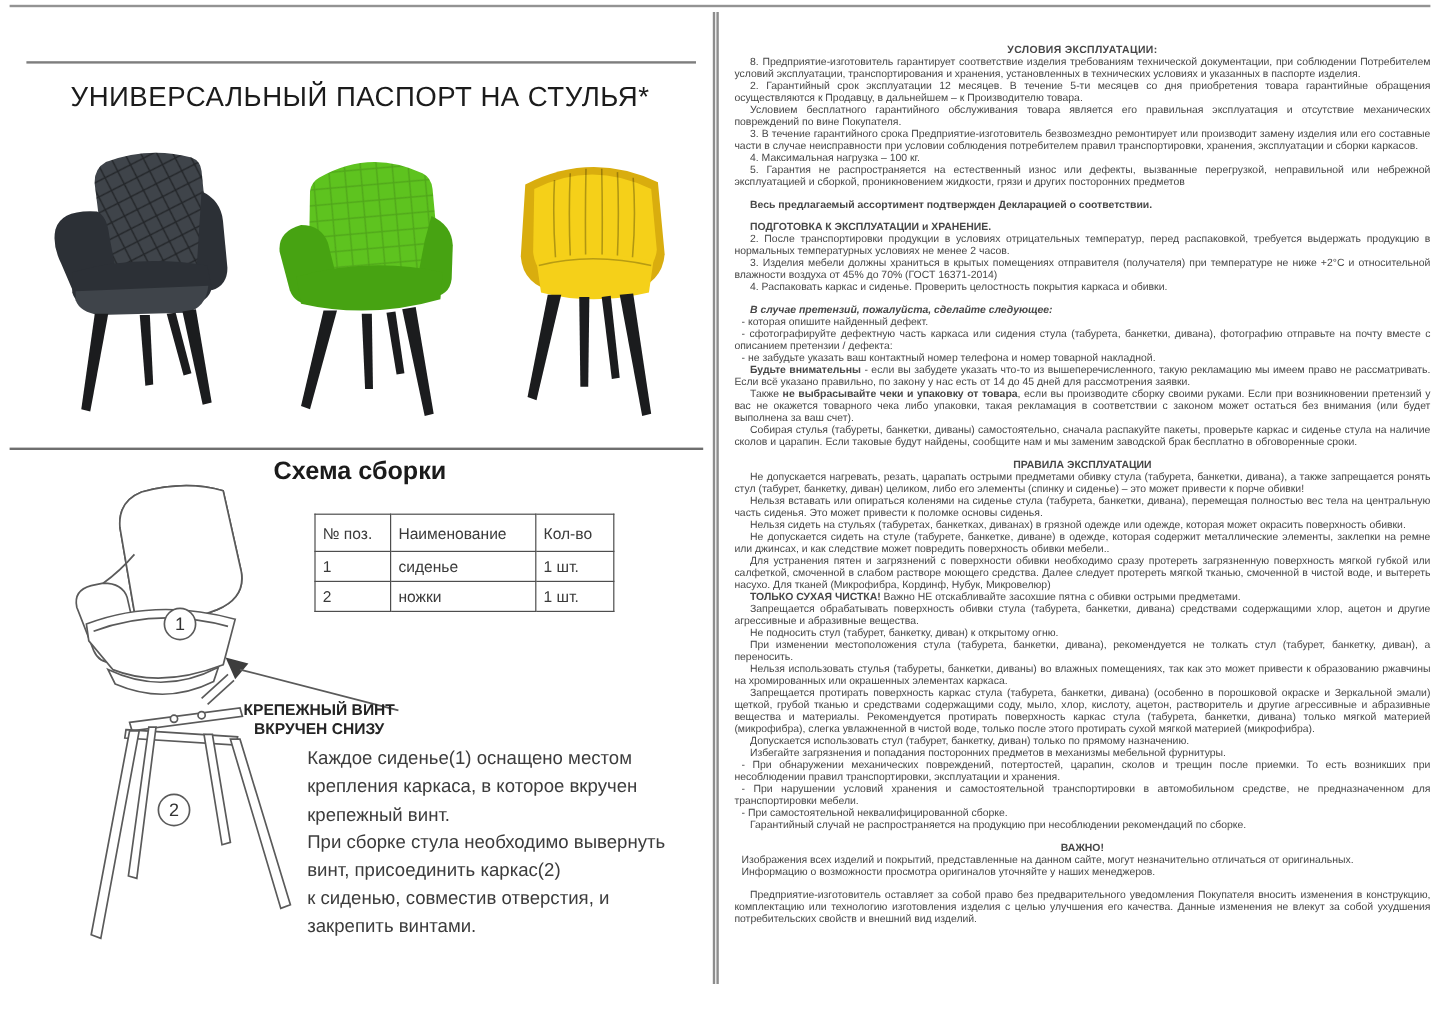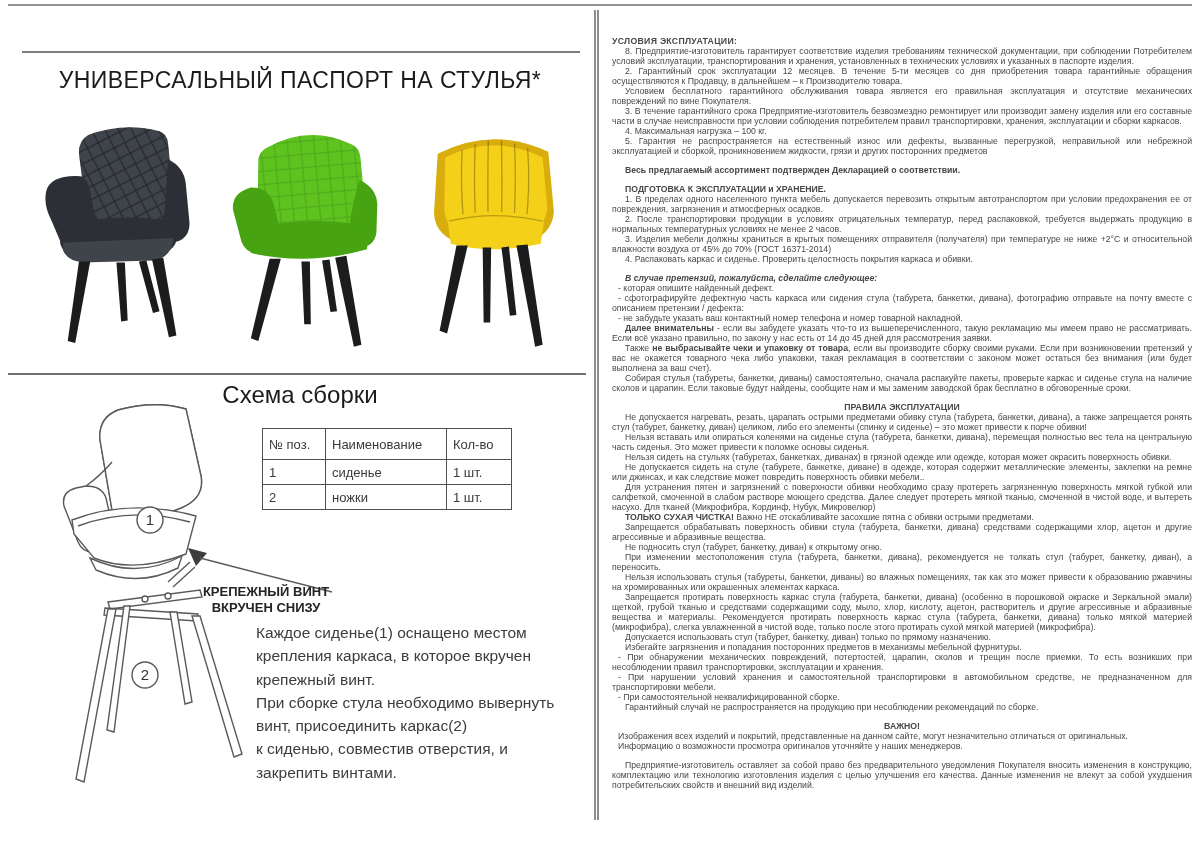--- a/index.html
+++ b/index.html
@@ -19,21 +19,21 @@
     font-size:23px;font-weight:normal;color:#1b1b1b;letter-spacing:.4px;}
   .chairs-row{position:absolute;left:34px;top:112px;width:548px;height:252px;
     display:flex;justify-content:space-between;align-items:flex-end;}
   .chair{width:178px;height:250px;}
   .chair svg{width:100%;height:100%;display:block;}
   .chair .c-main{fill:var(--main);}
   .chair .c-dark{fill:var(--dark);}
   .chair .leg{fill:#1b1c1e;}
 
   .assembly-heading{position:absolute;left:18px;top:381px;width:564px;text-align:center;
-    font-size:24px;font-weight:normal;color:#1b1b1b;}
+    font-size:21px;font-weight:bold;color:#1b1b1b;}
 
   .diagram{position:absolute;left:50px;top:400px;width:320px;height:430px;}
   .diagram path,.diagram polygon.lp,.diagram line,.diagram circle{stroke:#5a5a5a;stroke-width:1.4;fill:#fff;}
   .diagram .nofill{fill:none;}
   .diagram text{font-family:"Liberation Sans",sans-serif;font-size:15px;fill:#333;stroke:none;}
   .diagram .arrowhead{fill:#3d3d3d;stroke:none;}
 
   table.parts{position:absolute;left:262px;top:428px;width:250px;border-collapse:collapse;
     font-size:13px;color:#3a3a3a;}
   table.parts th,table.parts td{border:1.5px solid #4e4e4e;font-weight:normal;text-align:left;
@@ -43,21 +43,21 @@
   table.parts .col-num{width:50px;}
   table.parts .col-qty{width:52px;}
 
   .bolt-label{position:absolute;left:186px;top:584px;width:160px;text-align:center;
     font-size:13px;font-weight:bold;color:#242424;line-height:1.25;white-space:pre-line;}
   .instructions{position:absolute;left:256px;top:621px;width:336px;font-size:15.5px;
     color:#3c3c3c;line-height:1.5;white-space:pre-line;}
 
   
   .right-panel{position:absolute;left:612px;top:36px;width:580px;}
-  .conditions-title{text-align:left;font-size:12.5px;font-weight:bold;color:#2d2d2d;
+  .conditions-title{text-align:center;font-size:12.5px;font-weight:bold;color:#2d2d2d;
     letter-spacing:.3px;margin:0 0 5px 0;}
   .right-panel p{margin:0;font-size:8.7px;line-height:10px;color:#474747;}
   .right-panel .p{text-indent:13px;text-align:justify;}
   .right-panel .pp{text-indent:6px;text-align:justify;}
   .right-panel .c{text-align:center;text-indent:0;}
   .right-panel .b{font-weight:bold;}
   .right-panel .bi{font-weight:bold;font-style:italic;}
   .right-panel .gap{margin-top:9px;}
 </style>
 </head>
@@ -204,29 +204,28 @@
     <p class="conditions-title">УСЛОВИЯ ЭКСПЛУАТАЦИИ:</p>
     <div>
         <p class="p">8. Предприятие-изготовитель гарантирует соответствие изделия требованиям технической документации, при соблюдении Потребителем условий эксплуатации, транспортирования и хранения, установленных в технических условиях и указанных в паспорте изделия.</p>
         <p class="p">2. Гарантийный срок эксплуатации 12 месяцев. В течение 5-ти месяцев со дня приобретения товара гарантийные обращения осуществляются к Продавцу, в дальнейшем – к Производителю товара.</p>
         <p class="p">Условием бесплатного гарантийного обслуживания товара является его правильная эксплуатация и отсутствие механических повреждений по вине Покупателя.</p>
         <p class="p">3. В течение гарантийного срока Предприятие-изготовитель безвозмездно ремонтирует или производит замену изделия или его составные части в случае неисправности при условии соблюдения потребителем правил транспортировки, хранения, эксплуатации и сборки каркасов.</p>
         <p class="p">4. Максимальная нагрузка – 100 кг.</p>
         <p class="p">5. Гарантия не распространяется на естественный износ или дефекты, вызванные перегрузкой, неправильной или небрежной эксплуатацией и сборкой, проникновением жидкости, грязи и других посторонних предметов</p>
         <p class="p b gap">Весь предлагаемый ассортимент подтвержден Декларацией о соответствии.</p>
         <p class="p b gap">ПОДГОТОВКА К ЭКСПЛУАТАЦИИ и ХРАНЕНИЕ.</p>
-        <p class="p">1. В пределах одного населенного пункта мебель допускается перевозить открытым автотранспортом при условии предохранения ее от повреждения, загрязнения и атмосферных осадков.</p>
         <p class="p">2. После транспортировки продукции в условиях отрицательных температур, перед распаковкой, требуется выдержать продукцию в нормальных температурных условиях не менее 2 часов.</p>
         <p class="p">3. Изделия мебели должны храниться в крытых помещениях отправителя (получателя) при температуре не ниже +2°С и относительной влажности воздуха от 45% до 70% (ГОСТ 16371-2014)</p>
         <p class="p">4. Распаковать каркас и сиденье. Проверить целостность покрытия каркаса и обивки.</p>
         <p class="p bi gap">В случае претензий, пожалуйста, сделайте следующее:</p>
         <p class="pp">- которая опишите найденный дефект.</p>
         <p class="pp">- сфотографируйте дефектную часть каркаса или сидения стула (табурета, банкетки, дивана), фотографию отправьте на почту вместе с описанием претензии / дефекта:</p>
         <p class="pp">- не забудьте указать ваш контактный номер телефона и номер товарной накладной.</p>
-        <p class="p"><b>Далее внимательны</b> - если вы забудете указать что-то из вышеперечисленного, такую рекламацию мы имеем право не рассматривать. Если всё указано правильно, по закону у нас есть от 14 до 45 дней для рассмотрения заявки.</p>
+        <p class="p"><b>Будьте внимательны</b> - если вы забудете указать что-то из вышеперечисленного, такую рекламацию мы имеем право не рассматривать. Если всё указано правильно, по закону у нас есть от 14 до 45 дней для рассмотрения заявки.</p>
         <p class="p">Также <b>не выбрасывайте чеки и упаковку от товара</b>, если вы производите сборку своими руками. Если при возникновении претензий у вас не окажется товарного чека либо упаковки, такая рекламация в соответствии с законом может остаться без внимания (или будет выполнена за ваш счет).</p>
         <p class="p">Собирая стулья (табуреты, банкетки, диваны) самостоятельно, сначала распакуйте пакеты, проверьте каркас и сиденье стула на наличие сколов и царапин. Если таковые будут найдены, сообщите нам и мы заменим заводской брак бесплатно в обговоренные сроки.</p>
         <p class="c b gap">ПРАВИЛА ЭКСПЛУАТАЦИИ</p>
         <p class="p">Не допускается нагревать, резать, царапать острыми предметами обивку стула (табурета, банкетки, дивана), а также запрещается ронять стул (табурет, банкетку, диван) целиком, либо его элементы (спинку и сиденье) – это может привести к порче обивки!</p>
         <p class="p">Нельзя вставать или опираться коленями на сиденье стула (табурета, банкетки, дивана), перемещая полностью вес тела на центральную часть сиденья. Это может привести к поломке основы сиденья.</p>
         <p class="p">Нельзя сидеть на стульях (табуретах, банкетках, диванах) в грязной одежде или одежде, которая может окрасить поверхность обивки.</p>
         <p class="p">Не допускается сидеть на стуле (табурете, банкетке, диване) в одежде, которая содержит металлические элементы, заклепки на ремне или джинсах, и как следствие может повредить поверхность обивки мебели..</p>
         <p class="p">Для устранения пятен и загрязнений с поверхности обивки необходимо сразу протереть загрязненную поверхность мягкой губкой или салфеткой, смоченной в слабом растворе моющего средства. Далее следует протереть мягкой тканью, смоченной в чистой воде, и вытереть насухо. Для тканей (Микрофибра, Кординф, Нубук, Микровелюр)</p>
         <p class="p"><b>ТОЛЬКО СУХАЯ ЧИСТКА!</b> Важно НЕ отскабливайте засохшие пятна с обивки острыми предметами.</p>
         <p class="p">Запрещается обрабатывать поверхность обивки стула (табурета, банкетки, дивана) средствами содержащими хлор, ацетон и другие агрессивные и абразивные вещества.</p>

